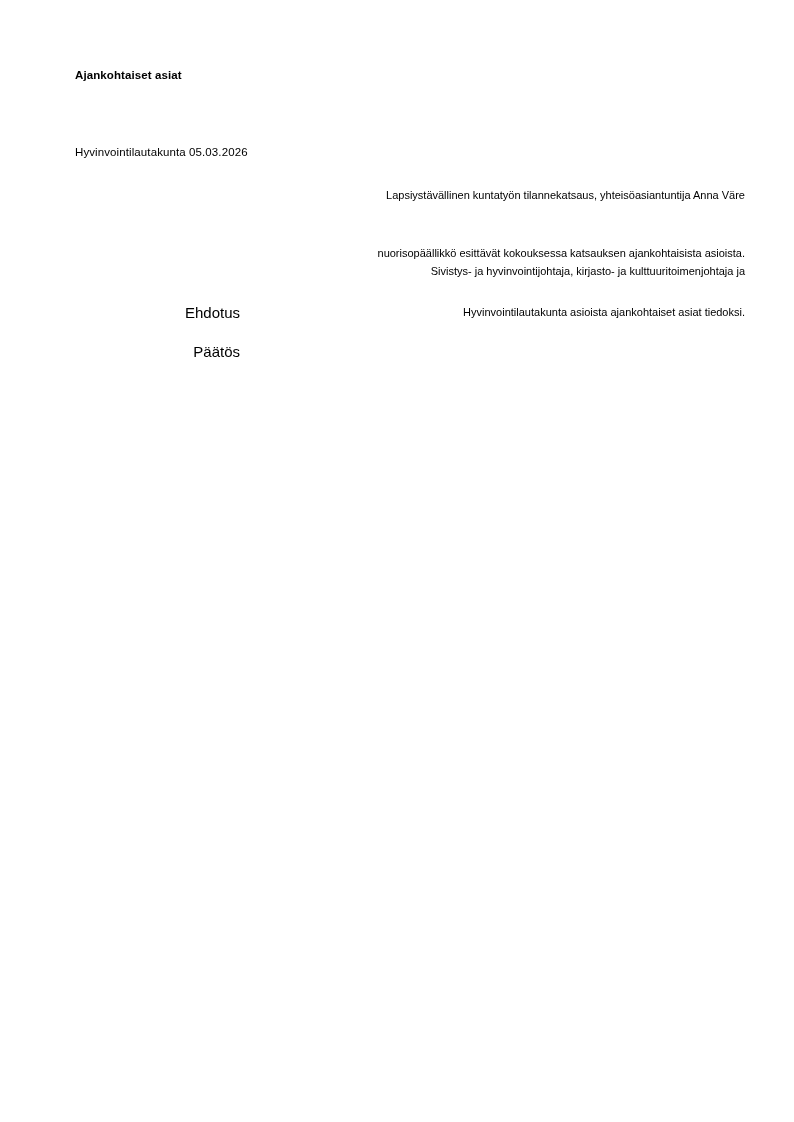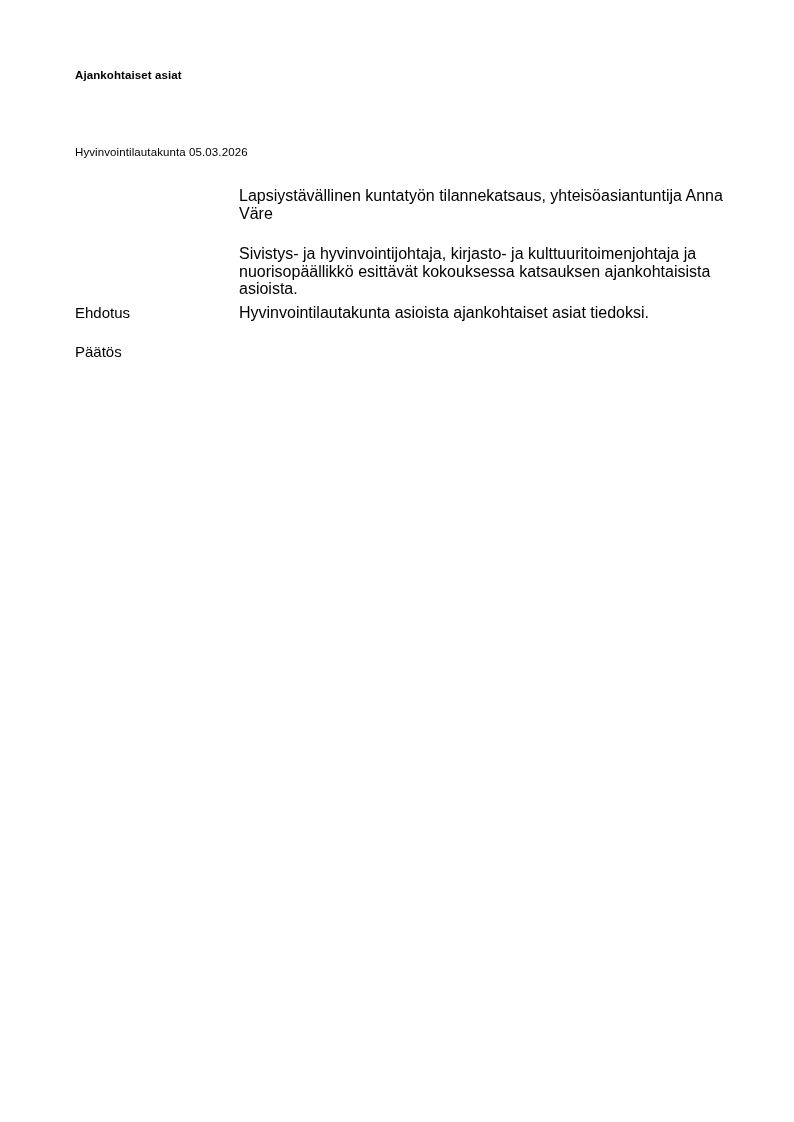--- a/index.html
+++ b/index.html
@@ -14,20 +14,21 @@
     color: #000000;
     position: relative;
     overflow: hidden;
   }
   .page {
     position: absolute;
     top: 0; left: 0;
     width: 794px;
     height: 1122px;
     background: #ffffff;
+    text-align: right;
   }
   .doc-title {
     position: absolute;
     left: 75px;
     top: 69px;
     font-size: 11.5px;
     font-weight: bold;
     letter-spacing: 0.1px;
   }
   .doc-subtitle {
@@ -47,24 +48,24 @@
   .row .label {
     position: absolute;
     left: 0;
     top: 0;
     width: 165px;
     font-size: 15px;
     line-height: 17px;
   }
   .row .body {
     position: absolute;
-    left: 164px;
+    left: 174px;
     top: 0;
     width: 496px;
-    font-size: 16px;
+    font-size: 11px;
     line-height: 17.5px;
   }
   .row .body p {
     margin: 0;
   }
   #row-intro { top: 187px; }
   #row-detail { top: 245px; }
   #row-ehdotus { top: 304px; }
   #row-paatos { top: 343px; }
 </style>
@@ -80,22 +81,22 @@
   <div class="row" id="row-intro">
     <div class="label"></div>
     <div class="body">
       <p>Lapsiystävällinen kuntatyön tilannekatsaus, yhteisöasiantuntija Anna Väre</p>
     </div>
   </div>
 
   <div class="row" id="row-detail">
     <div class="label"></div>
     <div class="body">
+      <p>nuorisopäällikkö esittävät kokouksessa katsauksen ajankohtaisista asioista.</p>
       <p>Sivistys- ja hyvinvointijohtaja, kirjasto- ja kulttuuritoimenjohtaja ja</p>
-      <p>nuorisopäällikkö esittävät kokouksessa katsauksen ajankohtaisista asioista.</p>
     </div>
   </div>
 
   <div class="row" id="row-ehdotus">
     <div class="label">Ehdotus</div>
     <div class="body">
       <p>Hyvinvointilautakunta asioista ajankohtaiset asiat tiedoksi.</p>
     </div>
   </div>
 

